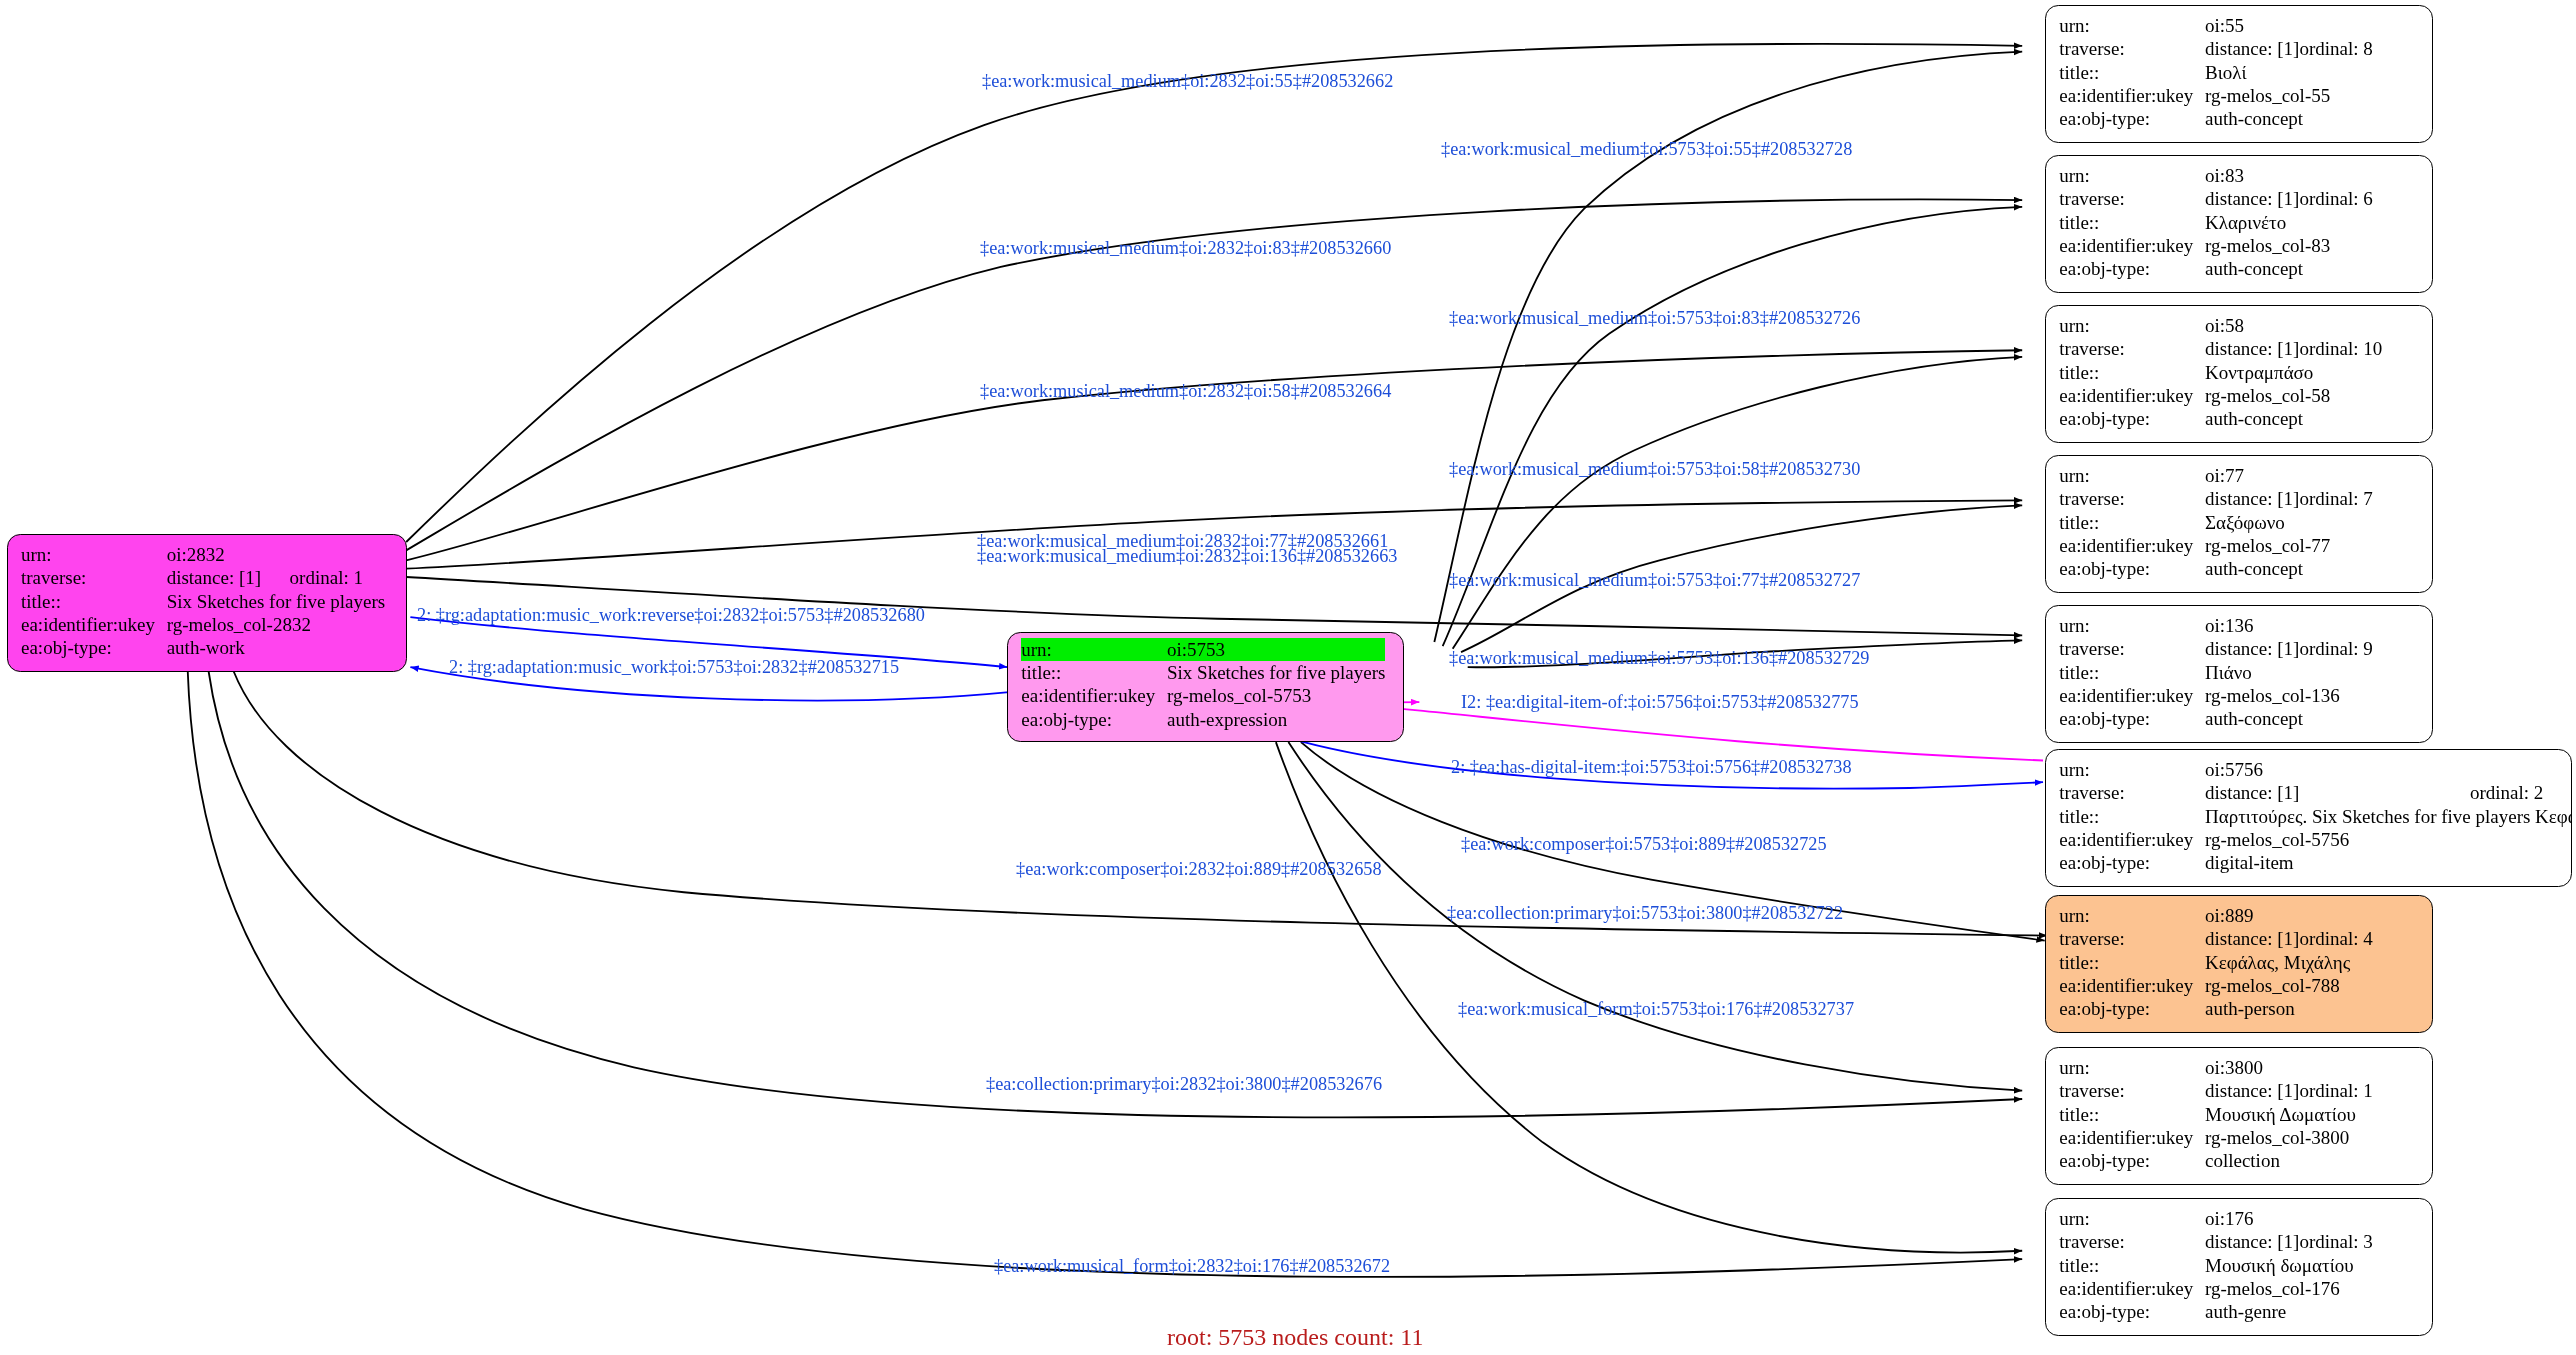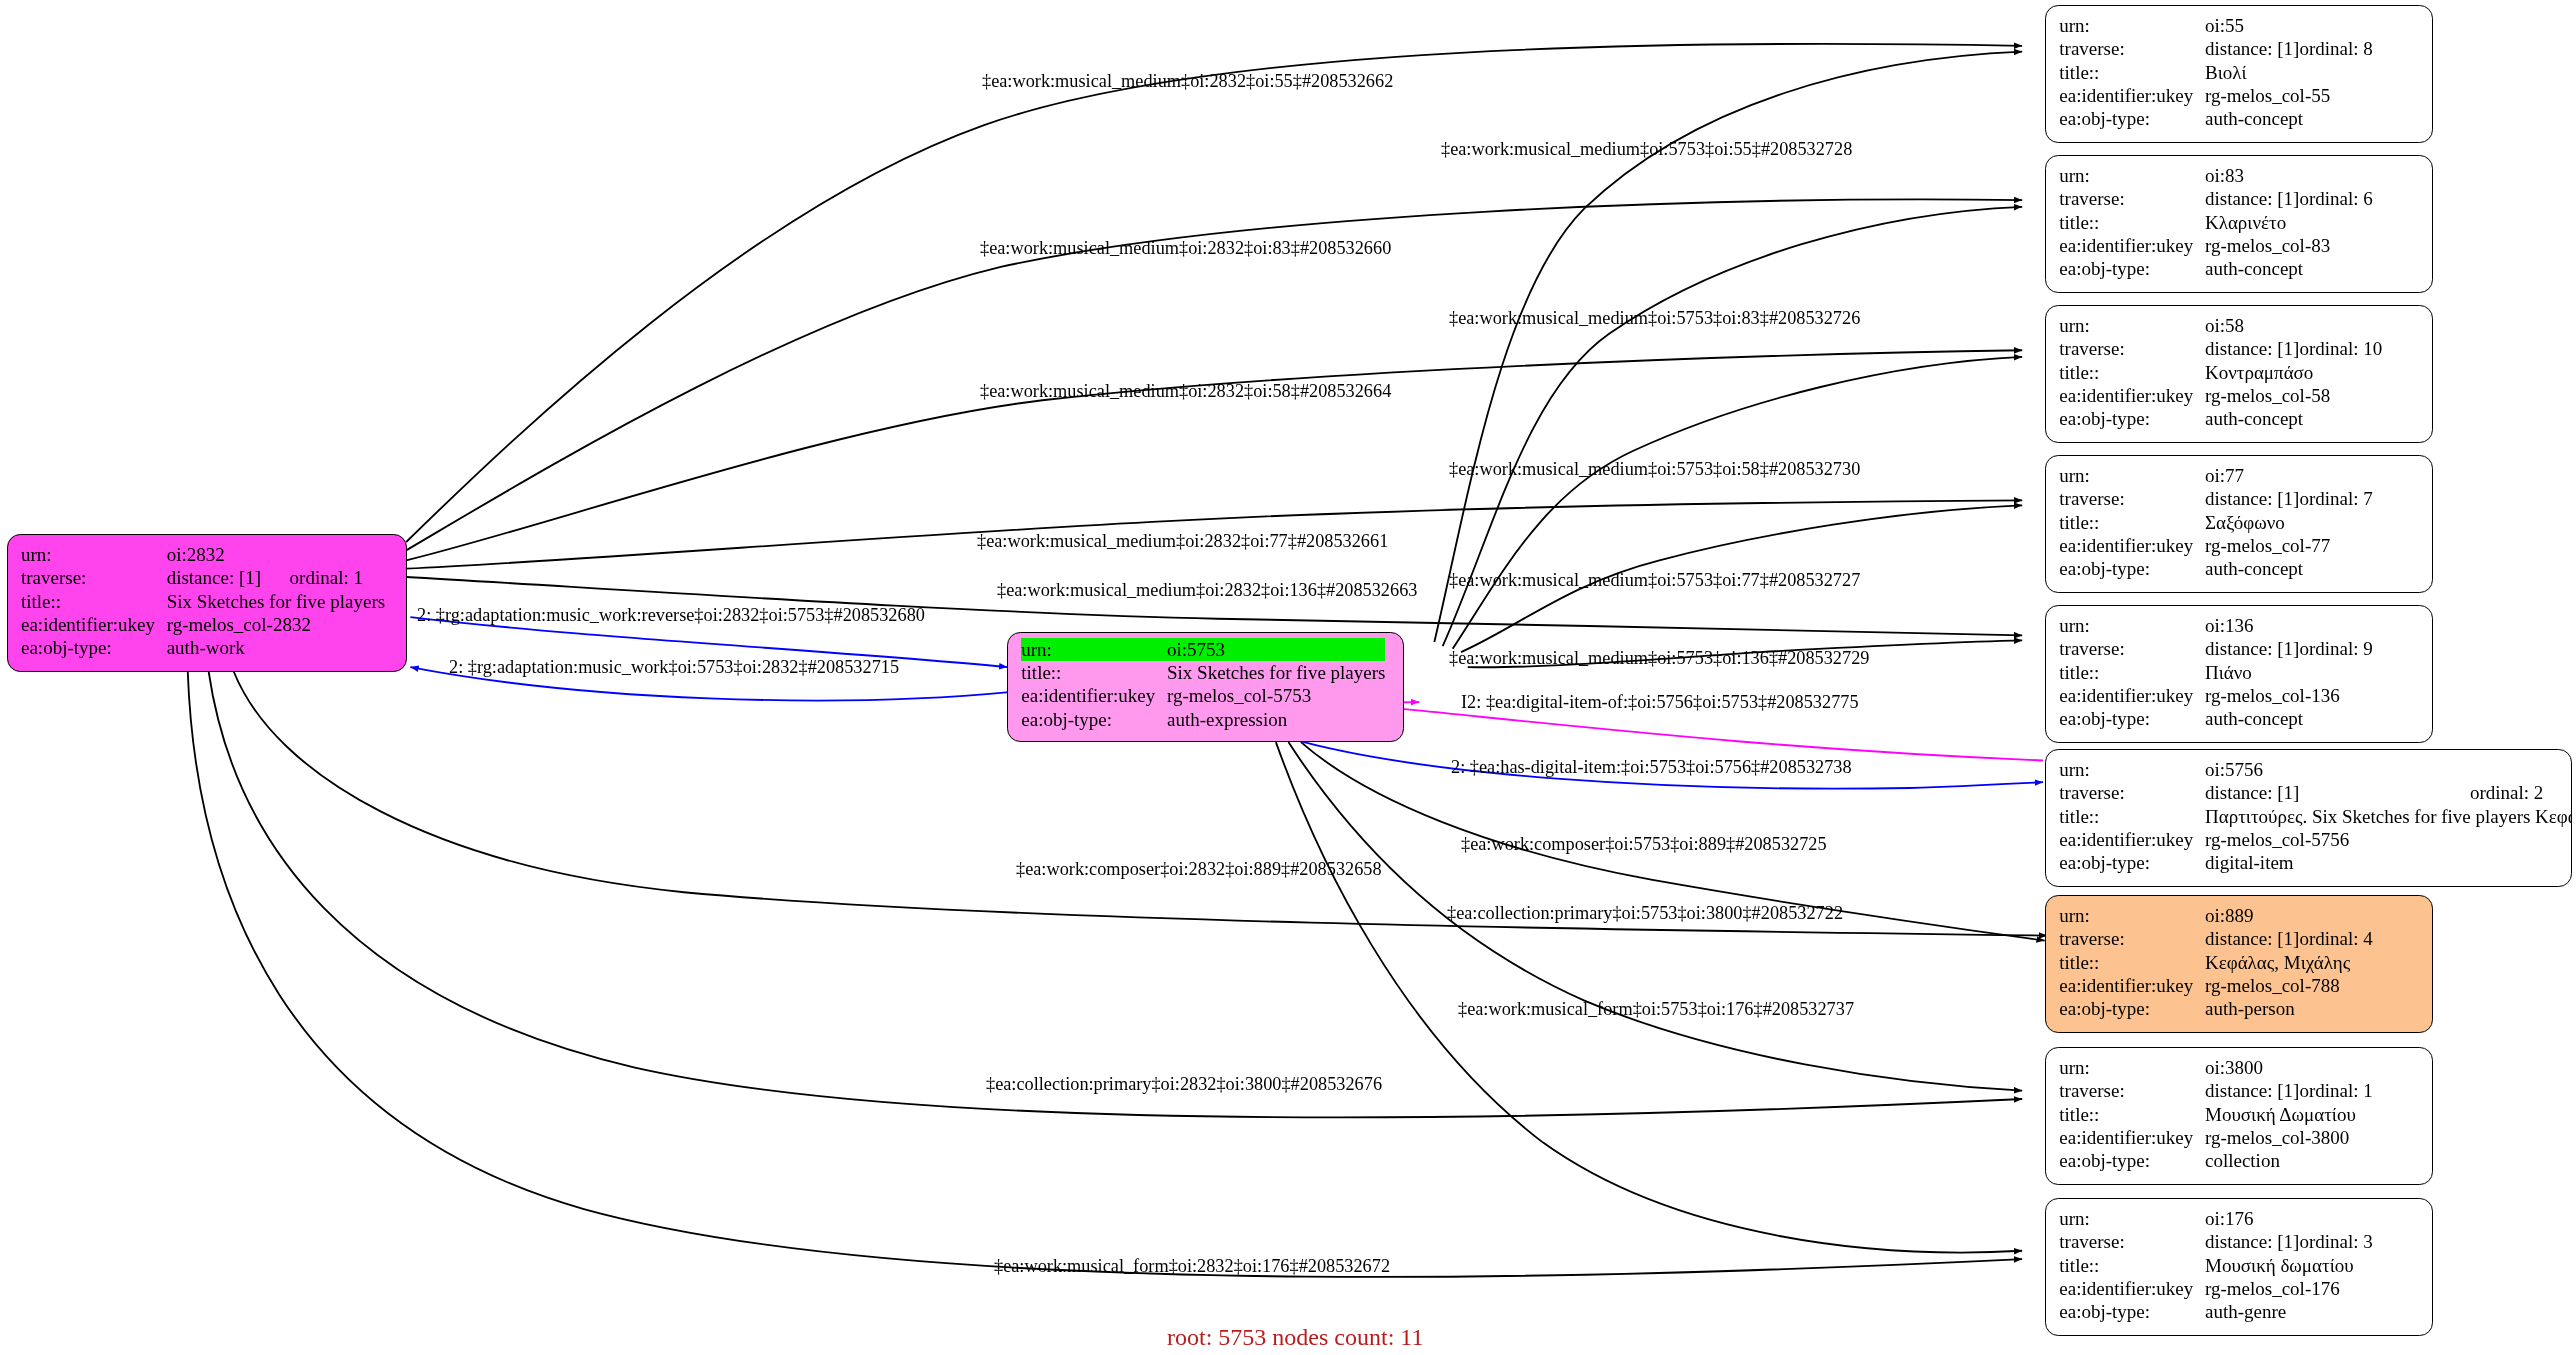--- a/index.html
+++ b/index.html
@@ -47,21 +47,21 @@
   .node td.k { padding-right: 11.7px; }
   .node td.v { }
   .row-hl td { background: #00ee00; }
   .node-magenta { background: #ff44ee; }
   .node-violet  { background: #ff99ee; }
   .node-orange  { background: #fcc391; }
   .ord { padding-left: 32px; }
   .edge-label {
     position: absolute;
     font-size: 18.3px;
-    color: #000000;
+    color: #1d4ed8;
     white-space: nowrap;
     font-family: "Liberation Serif", "DejaVu Serif", serif;
   }
   .footer-label {
     position: absolute;
     font-size: 24px;
     color: #b91c1c;
     white-space: nowrap;
   }
 </style>
@@ -448,21 +448,21 @@
   </div>
 
   <div class="edge-label" style="left:982px; top:71px;">‡ea:work:musical_medium‡oi:2832‡oi:55‡#208532662</div>
   <div class="edge-label" style="left:1441px; top:139px;">‡ea:work:musical_medium‡oi:5753‡oi:55‡#208532728</div>
   <div class="edge-label" style="left:980px; top:238px;">‡ea:work:musical_medium‡oi:2832‡oi:83‡#208532660</div>
   <div class="edge-label" style="left:1449px; top:308px;">‡ea:work:musical_medium‡oi:5753‡oi:83‡#208532726</div>
   <div class="edge-label" style="left:980px; top:381px;">‡ea:work:musical_medium‡oi:2832‡oi:58‡#208532664</div>
   <div class="edge-label" style="left:1449px; top:459px;">‡ea:work:musical_medium‡oi:5753‡oi:58‡#208532730</div>
   <div class="edge-label" style="left:977px; top:531px;">‡ea:work:musical_medium‡oi:2832‡oi:77‡#208532661</div>
   <div class="edge-label" style="left:1449px; top:570px;text-align:right;">‡ea:work:musical_medium‡oi:5753‡oi:77‡#208532727</div>
-  <div class="edge-label" style="left:977px; top:580px;margin-left:20px;">‡ea:work:musical_medium‡oi:2832‡oi:136‡#208532663</div>
+  <div class="edge-label" style="left:977px; top:546px;">‡ea:work:musical_medium‡oi:2832‡oi:136‡#208532663</div>
   <div class="edge-label" style="left:1449px; top:648px;">‡ea:work:musical_medium‡oi:5753‡oi:136‡#208532729</div>
   <div class="edge-label" style="left:417px;  top:605px;">2: ‡rg:adaptation:music_work:reverse‡oi:2832‡oi:5753‡#208532680</div>
   <div class="edge-label" style="left:449px;  top:657px;">2: ‡rg:adaptation:music_work‡oi:5753‡oi:2832‡#208532715</div>
   <div class="edge-label" style="left:1461px; top:672px;margin-top:20px;">I2: ‡ea:digital-item-of:‡oi:5756‡oi:5753‡#208532775</div>
   <div class="edge-label" style="left:1451px; top:757px;">2: ‡ea:has-digital-item:‡oi:5753‡oi:5756‡#208532738</div>
   <div class="edge-label" style="left:1016px; top:859px;">‡ea:work:composer‡oi:2832‡oi:889‡#208532658</div>
   <div class="edge-label" style="left:1461px; top:834px;">‡ea:work:composer‡oi:5753‡oi:889‡#208532725</div>
   <div class="edge-label" style="left:1447px; top:903px;">‡ea:collection:primary‡oi:5753‡oi:3800‡#208532722</div>
   <div class="edge-label" style="left:1458px; top:999px;">‡ea:work:musical_form‡oi:5753‡oi:176‡#208532737</div>
   <div class="edge-label" style="left:986px; top:1074px;">‡ea:collection:primary‡oi:2832‡oi:3800‡#208532676</div>

